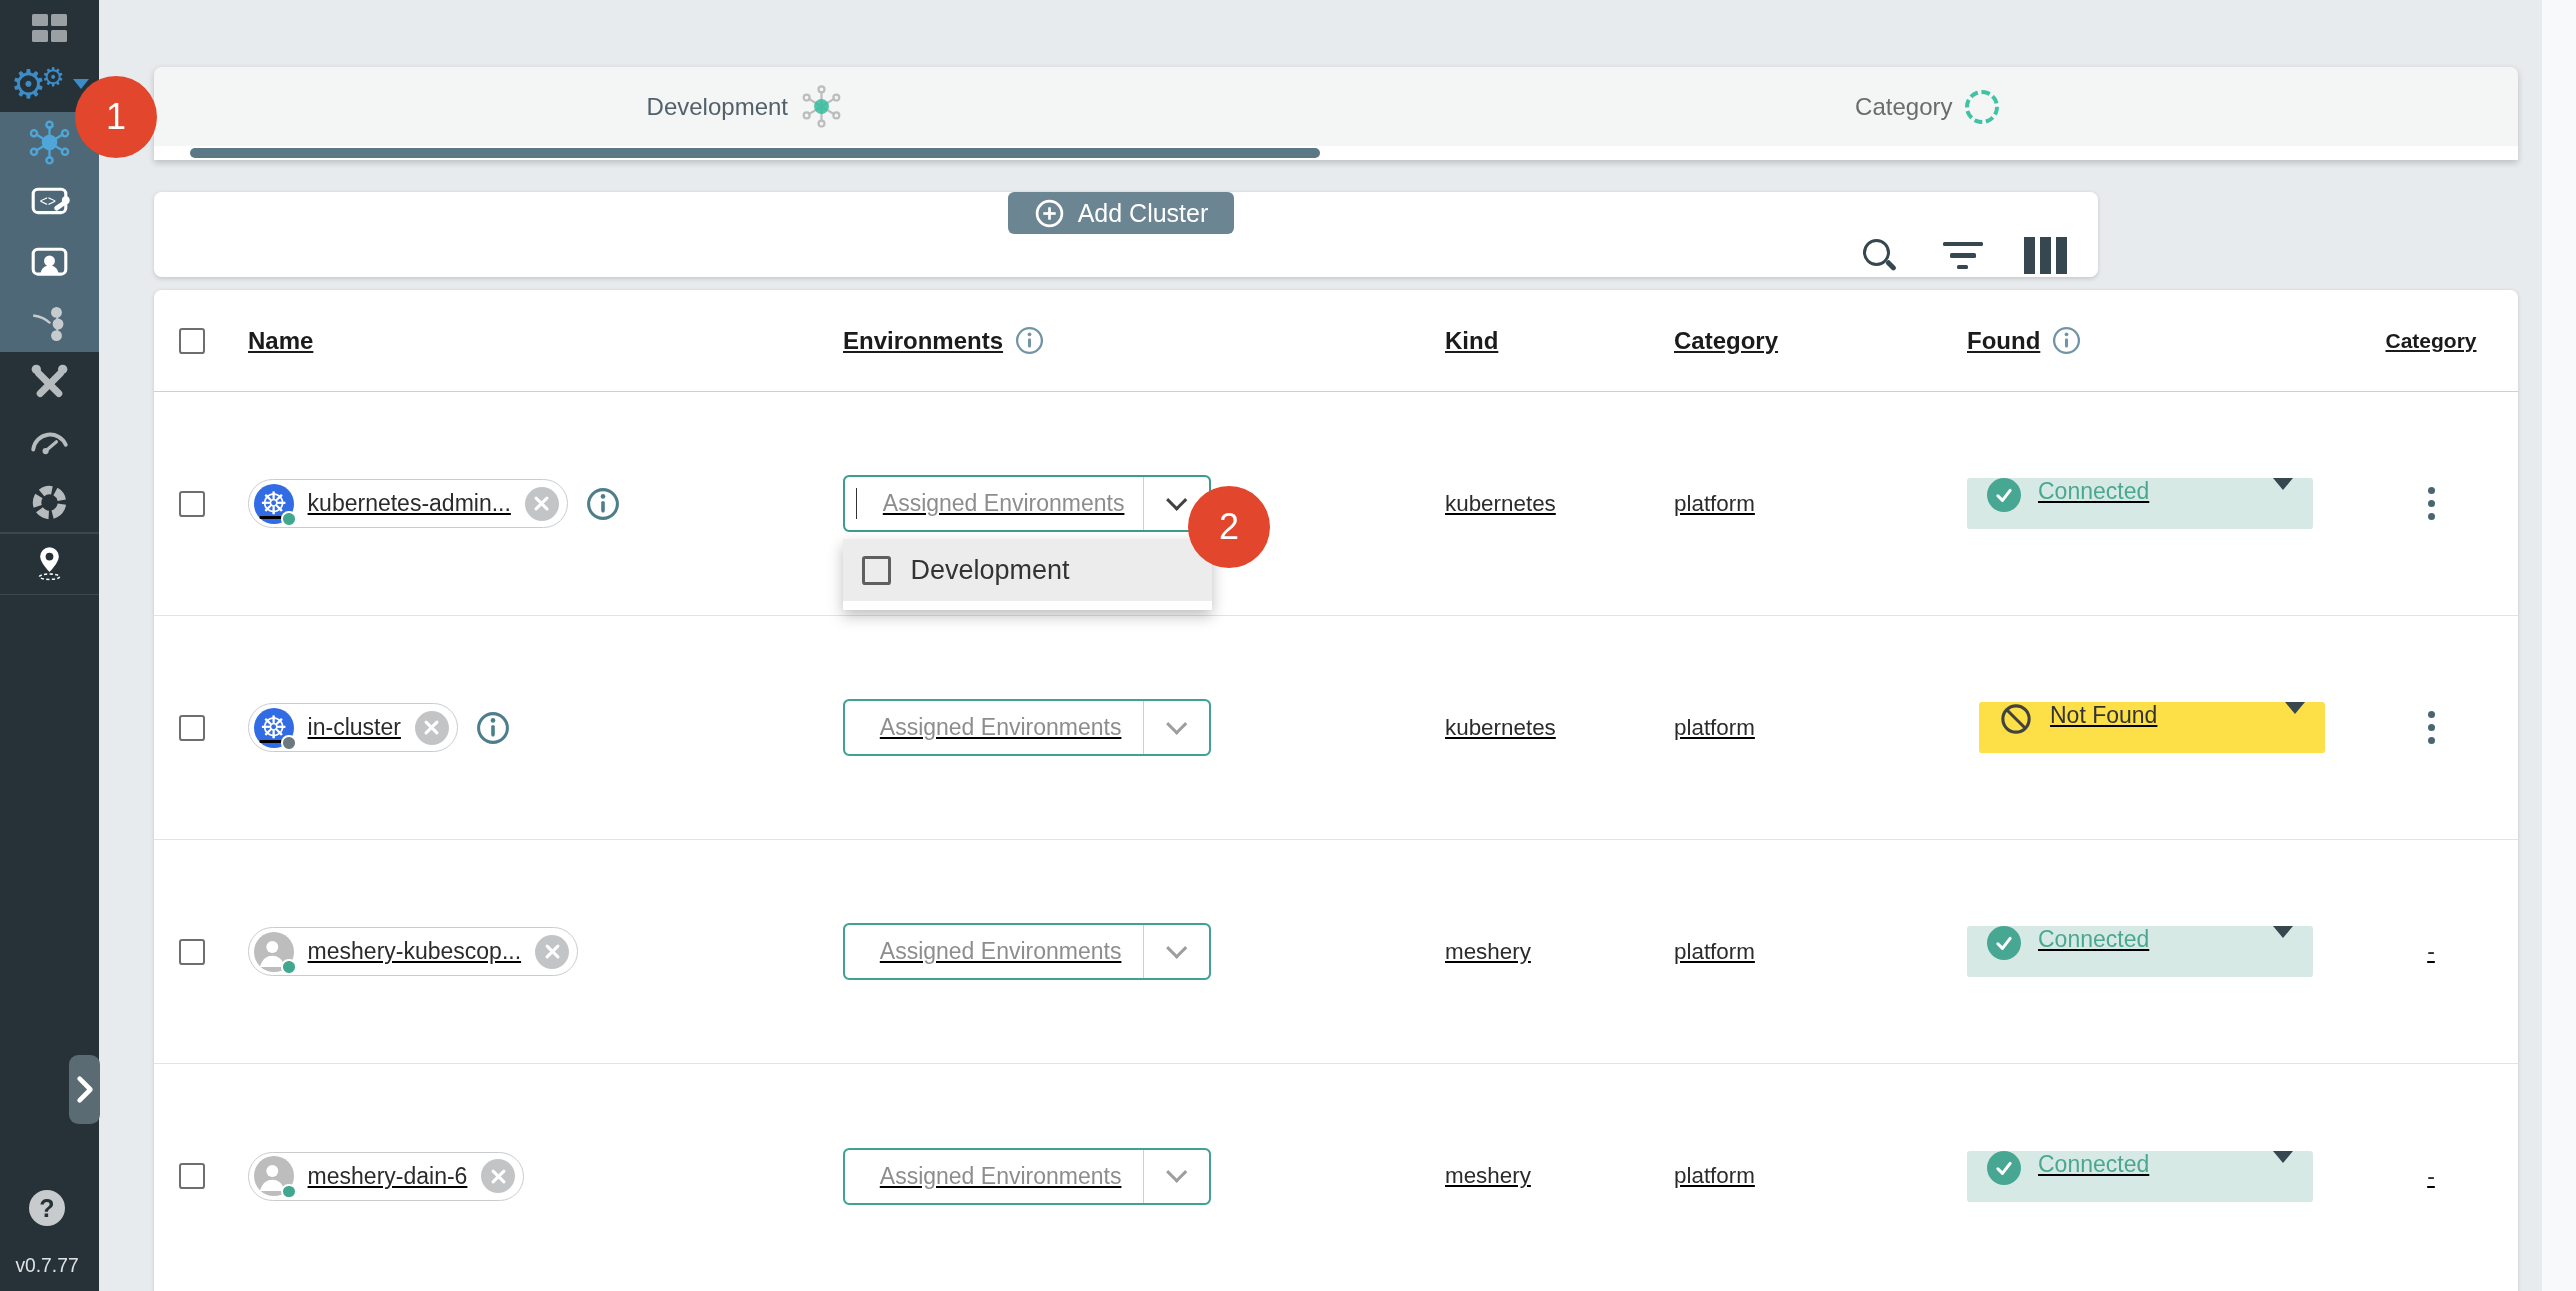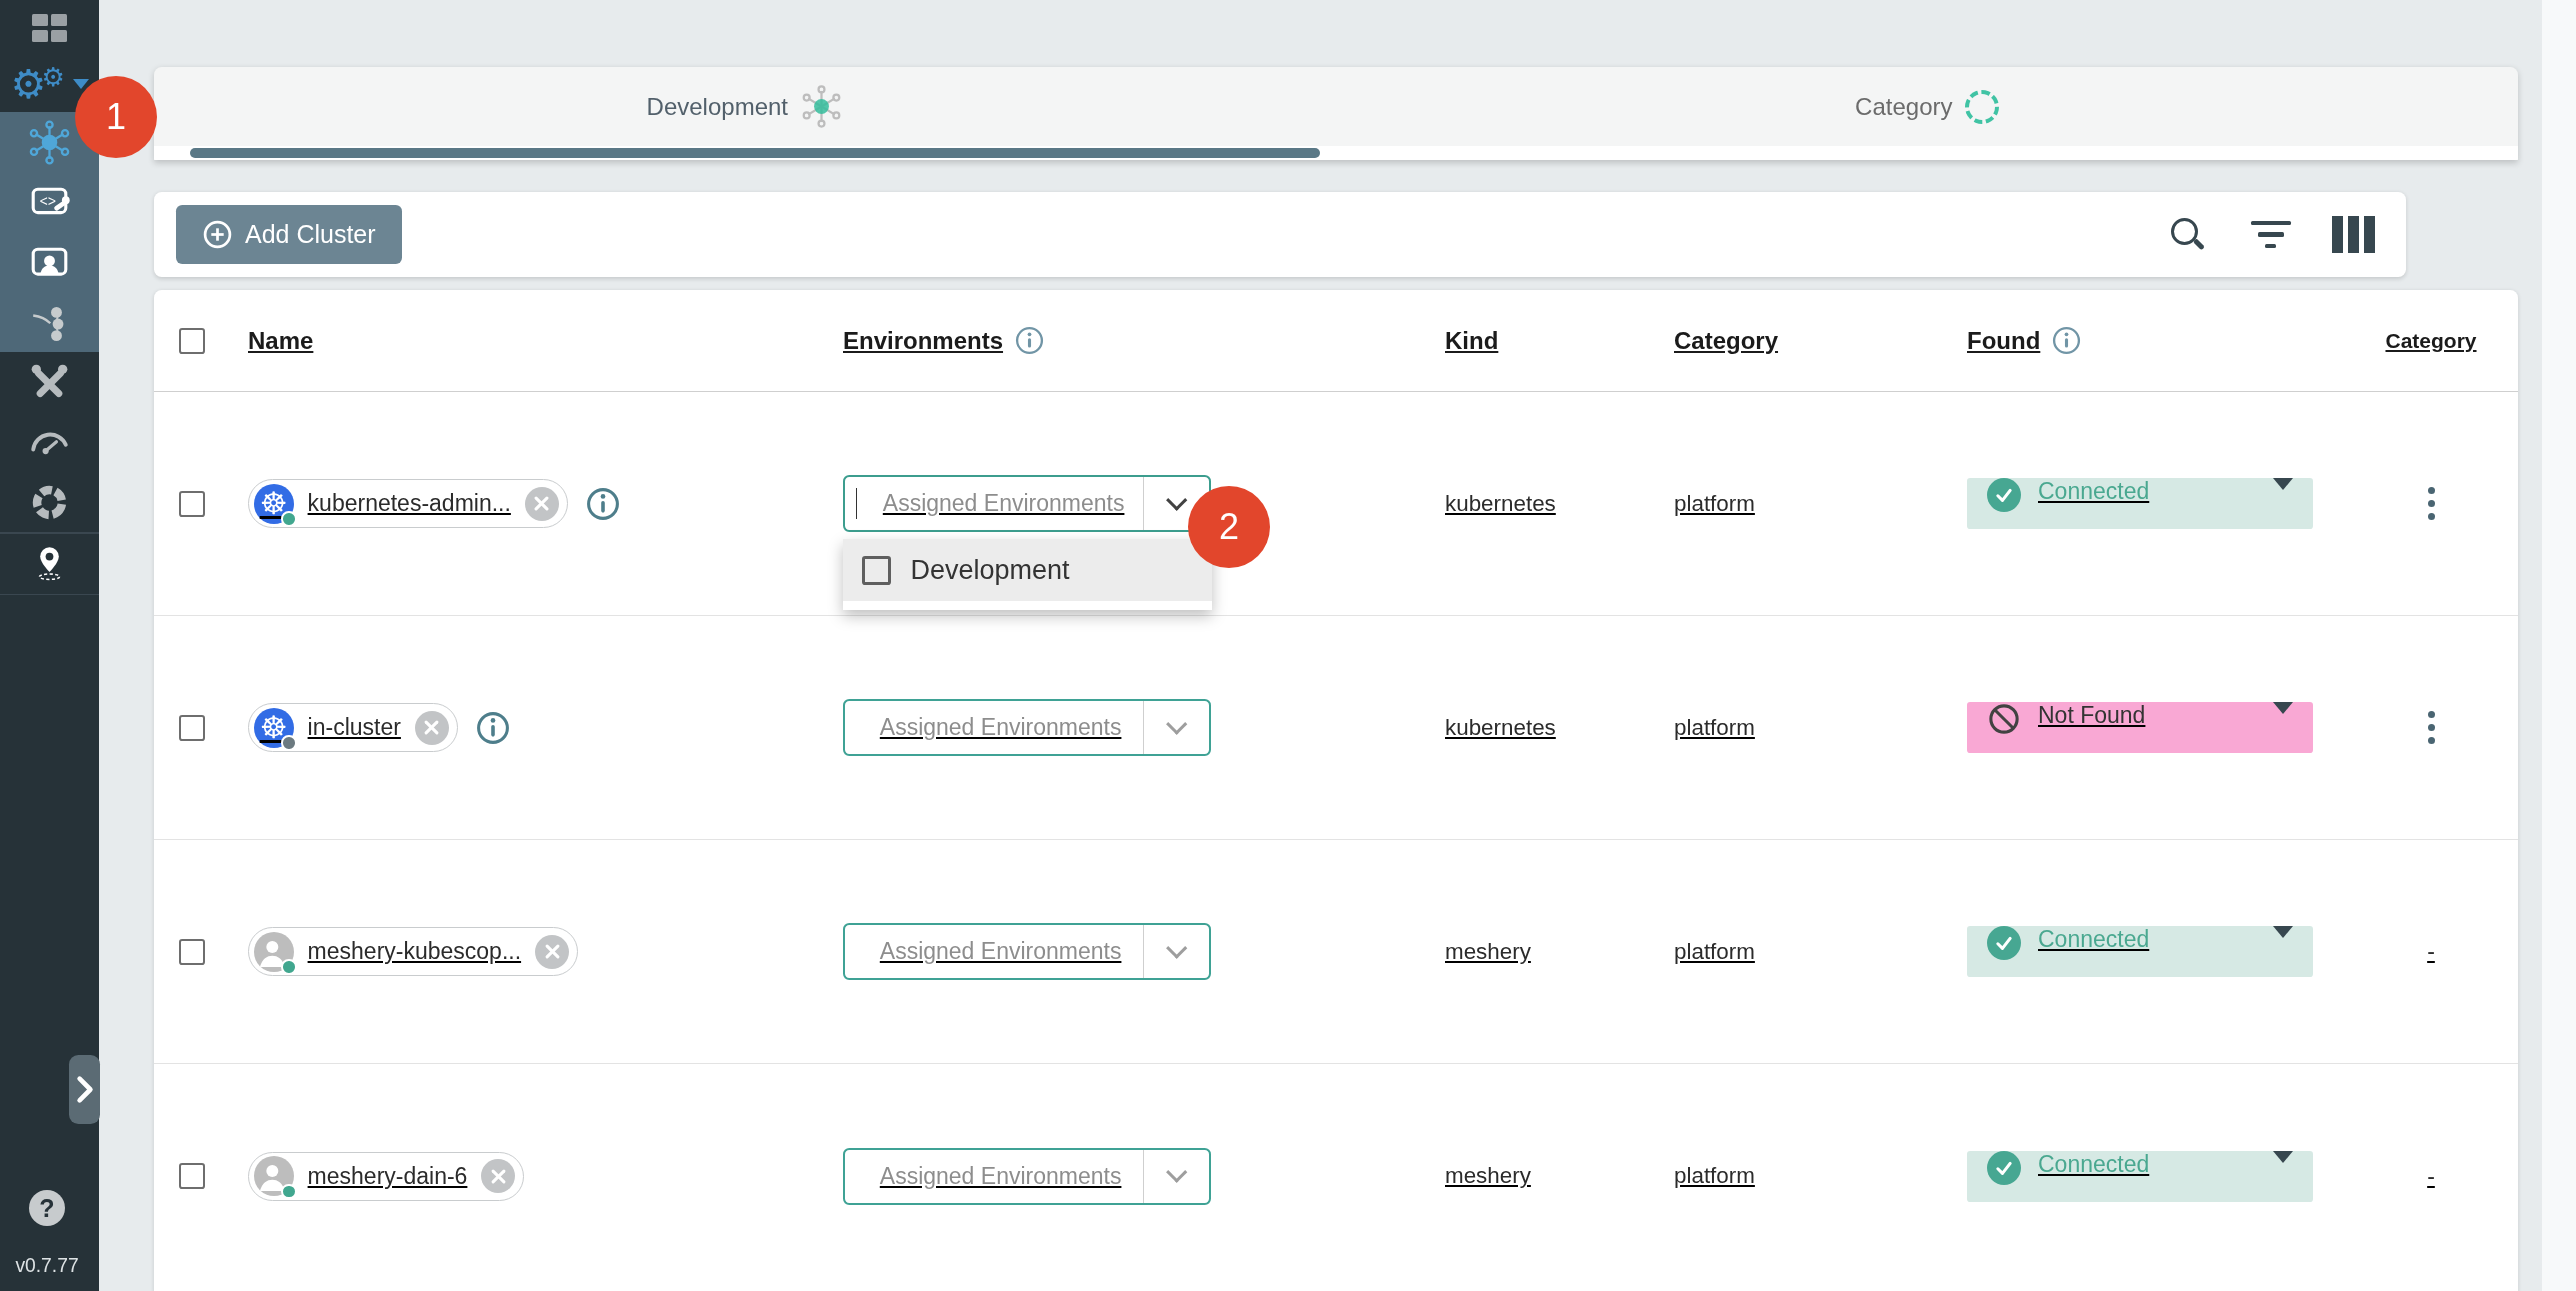--- a/index.html
+++ b/index.html
@@ -33,21 +33,21 @@
   
   .tabcard { position:absolute; left:154px; top:67px; width:2364px; height:93px; background:#F4F5F5; border-radius:7.7px 7.7px 0 0; box-shadow:0 2.3px 6.2px rgba(0,0,0,0.18); z-index:2; }
   .tabs { display:flex; width:100%; height:79px; }
   .tab { flex:1; display:flex; align-items:center; justify-content:center; gap:12.4px; color:#52606B; font-size:24px; cursor:pointer; }
   .tab-meshsync { color:#6B6B6B; }
   .tab-underline-area { position:relative; width:100%; height:14px; background:#FFFFFF; border-radius:0 0 1.5px 1.5px; }
   .tab-indicator { position:absolute; left:36px; top:1.5px; width:1130px; height:10px; background:#5A7886; border-radius:5.4px; }
   .spinner-icon { width:34px; height:34px; border-radius:50%; border:4.6px dashed #40C3A4; }
 
   
-  .toolbar { position:absolute; left:154px; top:192px; width:2252px; height:85px; background:#fff; border-radius:7.7px; box-shadow:0 1.5px 4.6px rgba(0,0,0,0.14); display:flex; align-items:center; padding:0 31px 0 21.6px; z-index:2; }
+  .toolbar { position:absolute; left:154px; top:192px; width:1944px; height:85px; background:#fff; border-radius:7.7px; box-shadow:0 1.5px 4.6px rgba(0,0,0,0.14); display:flex; align-items:center; padding:0 31px 0 21.6px; z-index:2;flex-direction:column; }
   .add-btn { height:59px; background:#6C8593; color:#fff; border:none; border-radius:6.2px; font-size:25px; font-family:"Liberation Sans",sans-serif; display:flex; align-items:center; gap:12.4px; padding:0 26px; cursor:pointer; }
   .toolbar-right { margin-left:auto; display:flex; align-items:center; gap:40px; }
   .tb-icon { width:43px; height:43px; display:flex; align-items:center; justify-content:center; cursor:pointer; }
   .search-glyph { position:relative; width:34px; height:34px; }
   .search-glyph::before { content:""; position:absolute; left:0; top:0; width:21.6px; height:21.6px; border:3.9px solid #37474F; border-radius:50%; }
   .search-glyph::after { content:""; position:absolute; left:22.4px; top:24px; width:12.4px; height:4.6px; background:#37474F; transform:rotate(45deg); border-radius:2.3px; }
   .filter-glyph { display:flex; flex-direction:column; align-items:center; gap:7px; }
   .filter-glyph div { height:4.6px; background:#37474F; border-radius:1.5px; }
   .filter-glyph .f1{width:40px;} .filter-glyph .f2{width:26px;} .filter-glyph .f3{width:10.8px;}
   .cols-glyph { display:flex; gap:4.6px; }
@@ -88,21 +88,21 @@
   
   .env-menu { position:absolute; left:25px; top:147px; width:369px; background:#fff; box-shadow:0 6.2px 14px rgba(0,0,0,0.25); padding-bottom:9.3px; z-index:40; }
   .env-menu-item { height:62px; background:#ECECEC; display:flex; align-items:center; gap:20px; padding:0 18.5px; cursor:pointer; }
   .menu-cbx { width:29px; height:29px; border:3.1px solid #5F5F5F; border-radius:3.1px; background:transparent; flex:none; cursor:pointer; }
   .env-menu-item span.mi-label { font-size:27px; color:#333; }
   .badge-2 { left:370px; top:94px; position:absolute; }
 
   
   .status-chip { width:346px; height:51px; border-radius:3.1px; display:flex; align-items:flex-start; padding:0 20px; gap:17px; cursor:pointer; }
   .status-connected { background:#D6E9E4; }
-  .status-notfound { background:#f9a8d4; }
+  .status-notfound { background:#fde047;margin-left:12px; }
   .status-label { font-size:23px; }
   .lbl-connected { color:#4AA890; }
   .lbl-notfound { color:#333; }
   .chip-spacer { flex:1; }
   .status-caret { width:0; height:0; border-left:10px solid transparent; border-right:10px solid transparent; border-top:12.4px solid #37474F; }
   .check-circle { width:34px; height:34px; border-radius:50%; background:#47A792; display:flex; align-items:center; justify-content:center; flex:none; }
 
   
   .kebab { display:flex; flex-direction:column; gap:6.2px; cursor:pointer; padding:7.7px; }
   .kebab div { width:7px; height:7px; border-radius:50%; background:#4A6572; }

